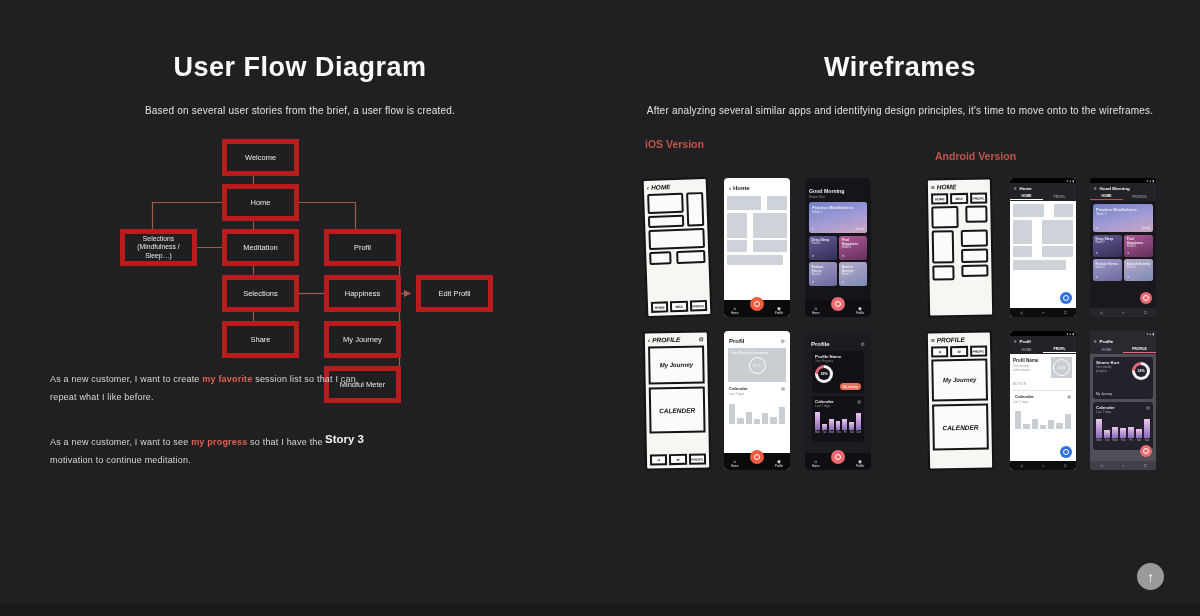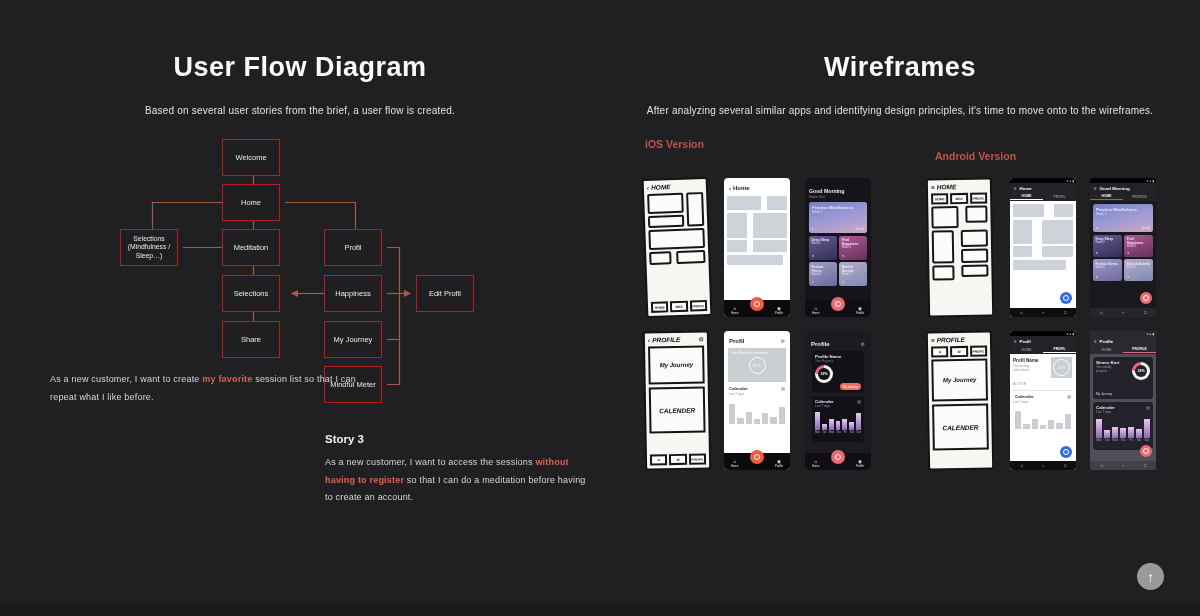--- a/index.html
+++ b/index.html
@@ -12,21 +12,21 @@
   .sub-left{left:70px;top:105px;width:460px;}
   .h-right{left:700px;top:52px;width:400px;}
   .sub-right{left:612px;top:105px;width:576px;}
   .vlabel{font-size:10.5px;font-weight:700;color:#c0544a;}
   .lab-ios{left:645px;top:138px;}
   .lab-android{left:935px;top:150px;}
 
   
   .flow{left:80px;top:130px;width:420px;height:300px;}
   .flow svg{position:absolute;left:0;top:0;}
-  .fnode{position:absolute;width:58px;height:37px;border:1px solid #b91c1c;background:#1f1f22;
+  .fnode{position:absolute;width:77px;height:37px;border:5px solid #b91c1c;background:#1f1f22;
          color:#e9e9e9;font-size:7.5px;display:flex;align-items:center;justify-content:center;
          text-align:center;box-sizing:border-box;padding:2px;line-height:1.25;}
   .fnode.small{font-size:6.8px;}
   .n0{left:142px;top:9px}.n1{left:142px;top:54px}.n2{left:40px;top:99px}
   .n3{left:142px;top:99px}.n4{left:244px;top:99px}.n5{left:142px;top:145px}
   .n6{left:244px;top:145px}.n7{left:336px;top:145px}.n8{left:142px;top:191px}
   .n9{left:244px;top:191px}.n10{left:244px;top:236px}
 
   
   .story h3{font-size:11.5px;color:#f1f1f1;margin:0 0 9px;font-weight:700;}
@@ -171,24 +171,24 @@
   <div class="fnode n7">Edit Profil</div>
   <div class="fnode n8">Share</div>
   <div class="fnode n9">My Journey</div>
   <div class="fnode n10">Mindful Meter</div>
 </div>
 
 <div class="abs story s1">
   <p><span>As a new customer, I want to create </span><span class="hl">my favorite</span><span> session list so that I can repeat what I like before.</span></p>
 </div>
 <div class="abs story s2">
+  <p><span>As a new customer, I want to see </span><span class="hl">my progress</span><span> so that I have the motivation to continue meditation.</span></p>
 </div>
 <div class="abs story s3">
   <h3>Story 3</h3>
-  <p><span>As a new customer, I want to access the sessions </span><span class="hl">without having to register</span><span> so that I can do a meditation before having to create an account.</span></p>
 </div>
 
 <h1 class="abs h-right">Wireframes</h1>
 <div class="abs subtitle sub-right">After analyzing several similar apps and identifying design principles, it's time to move onto to the wireframes.</div>
 <div class="abs vlabel lab-ios">iOS Version</div>
 <div class="abs vlabel lab-android">Android Version</div>
 
 <div class="phone sketch tilt row1 ca">
   <div class="sk-head">
     <span>‹</span>

